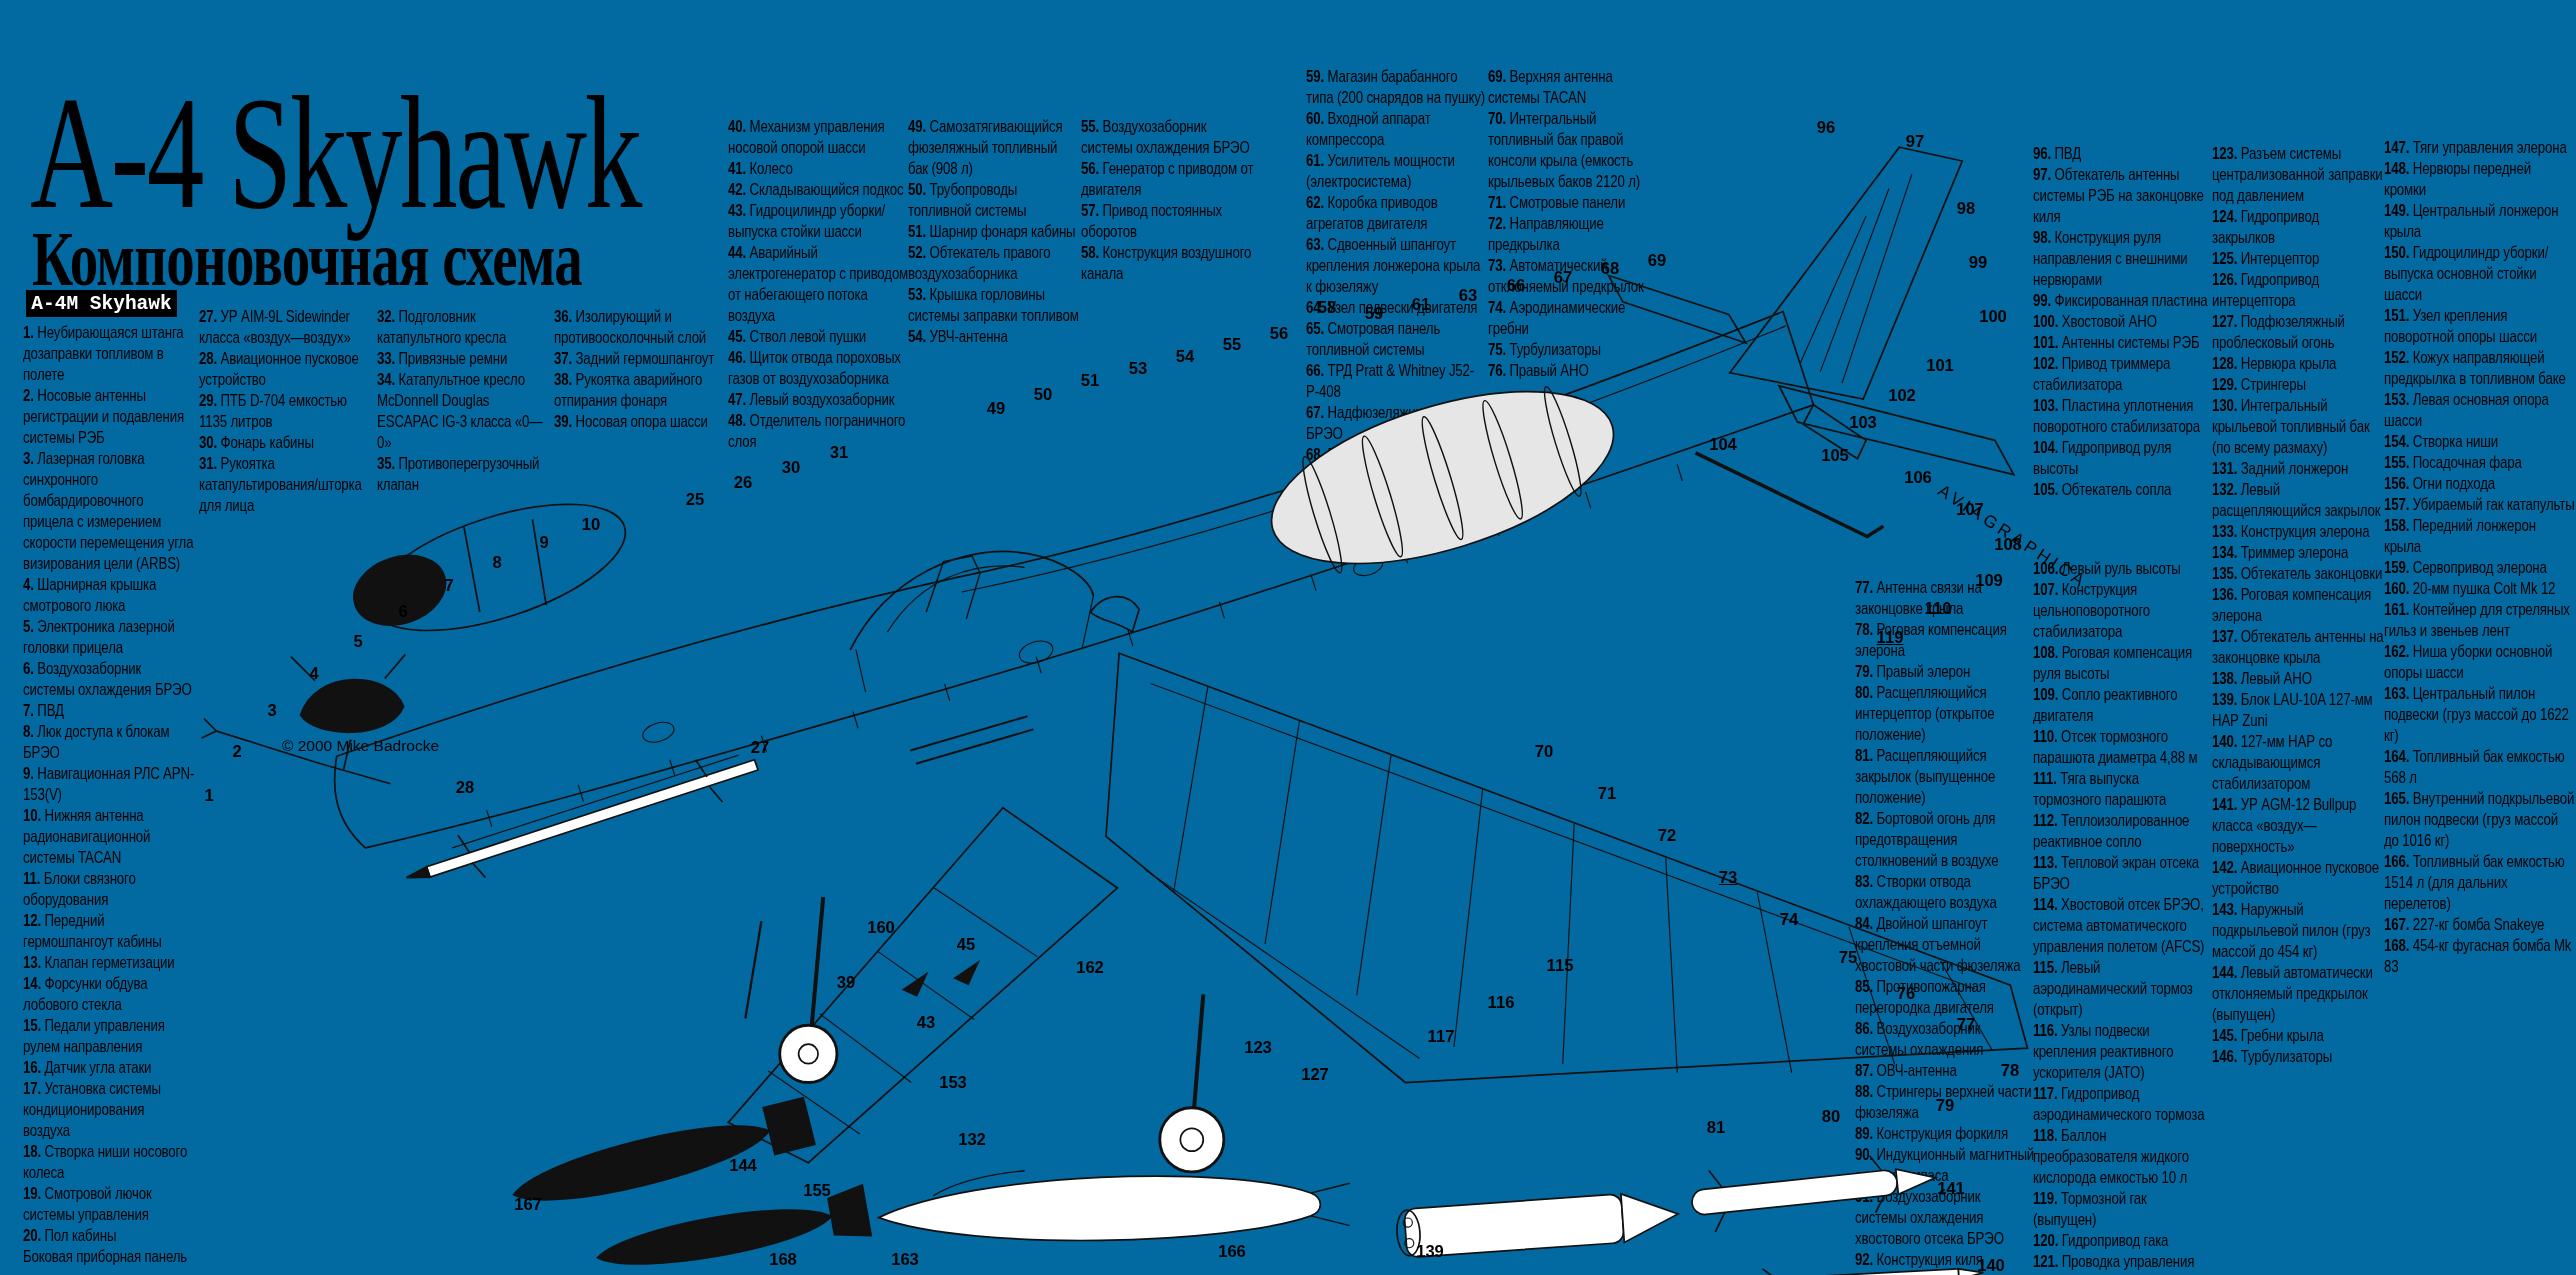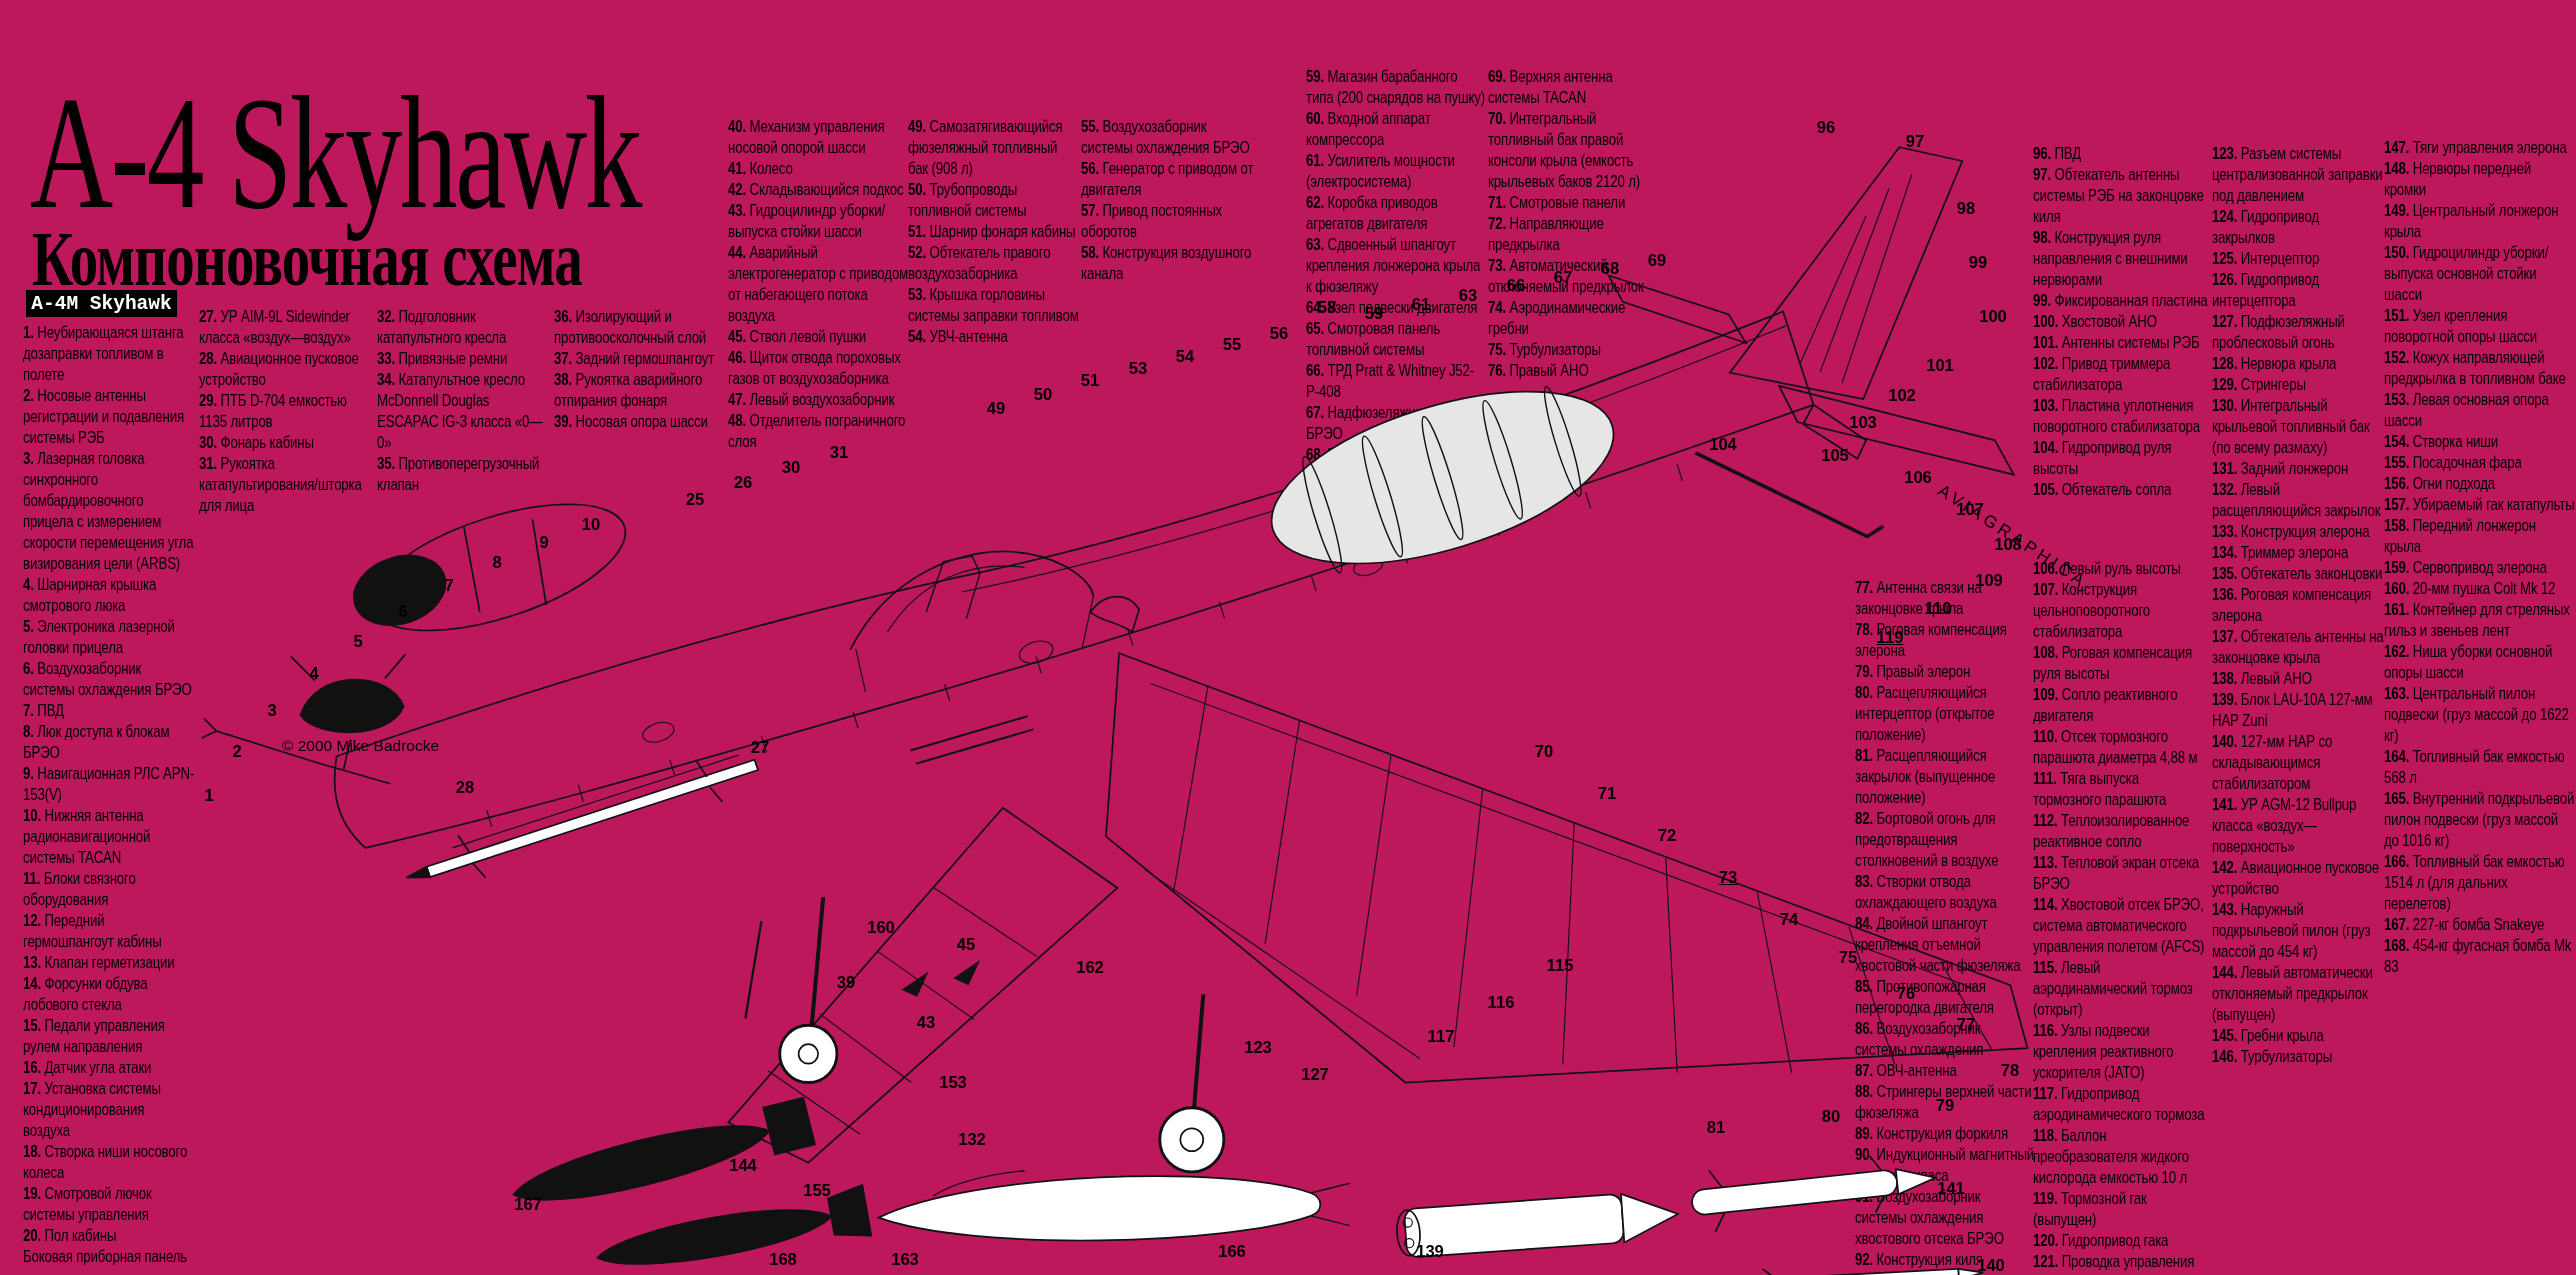--- a/index.html
+++ b/index.html
@@ -1,16 +1,16 @@
 <!DOCTYPE html>
 <html style="font-size:9.2px"><head>
 <meta charset="utf-8">
 <style>
   html,body{margin:0;padding:0;background:#888;}
-  .page{position:relative;width:2576px;height:1276px;background:#be185d;overflow:hidden;
+  .page{position:relative;width:2576px;height:1276px;background:#0369a1;overflow:hidden;
         font-family:"Liberation Sans",sans-serif;color:#000;}
   .title{position:absolute;left:30px;top:73px;font-family:"Liberation Serif",serif;
          font-size:160px;line-height:1;font-weight:400;letter-spacing:-3.4px;
          transform:scaleX(0.72);transform-origin:left top;white-space:nowrap;}
   .subtitle{position:absolute;left:32px;top:220px;font-family:"Liberation Serif",serif;
          font-size:78px;line-height:1;font-weight:700;letter-spacing:-1.1px;
          transform:scaleX(0.73);transform-origin:left top;white-space:nowrap;}
   .badge{position:absolute;left:26px;top:290px;width:151px;height:27px;background:#000;
          color:#fff;display:flex;align-items:center;justify-content:center;
          font-size:19.5px;font-weight:700;letter-spacing:0;font-family:Liberation Mono, monospace;}

